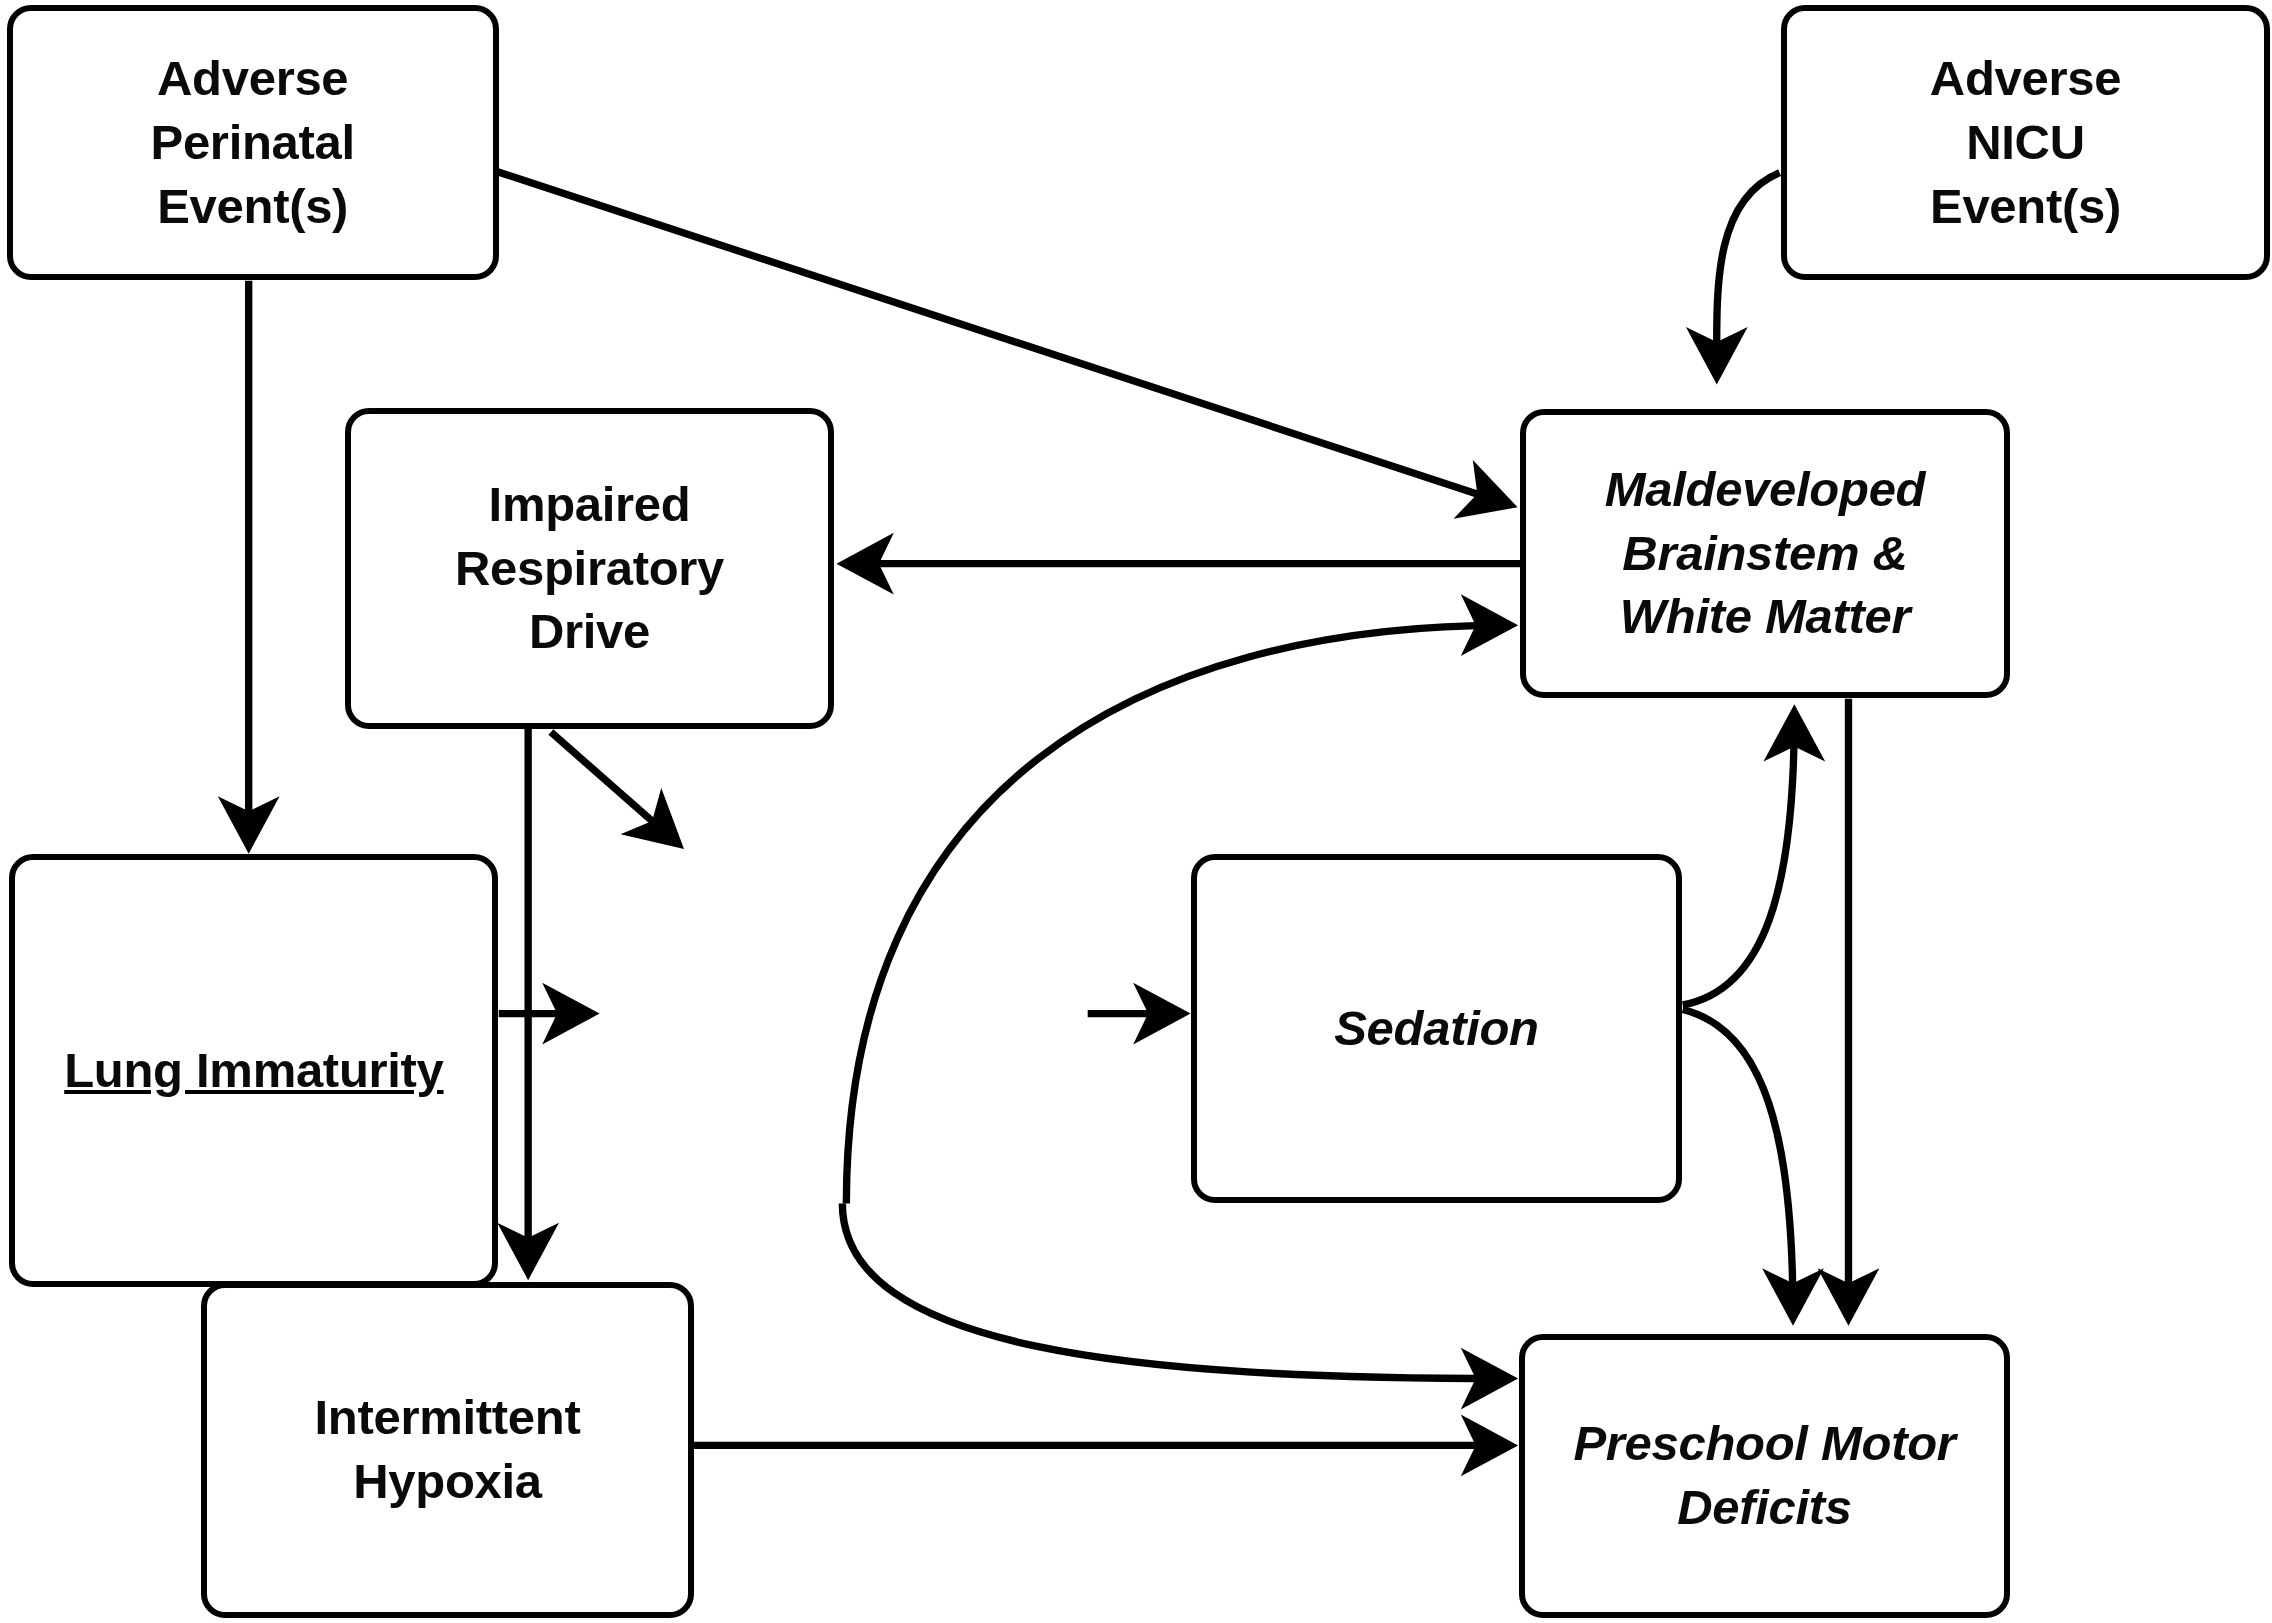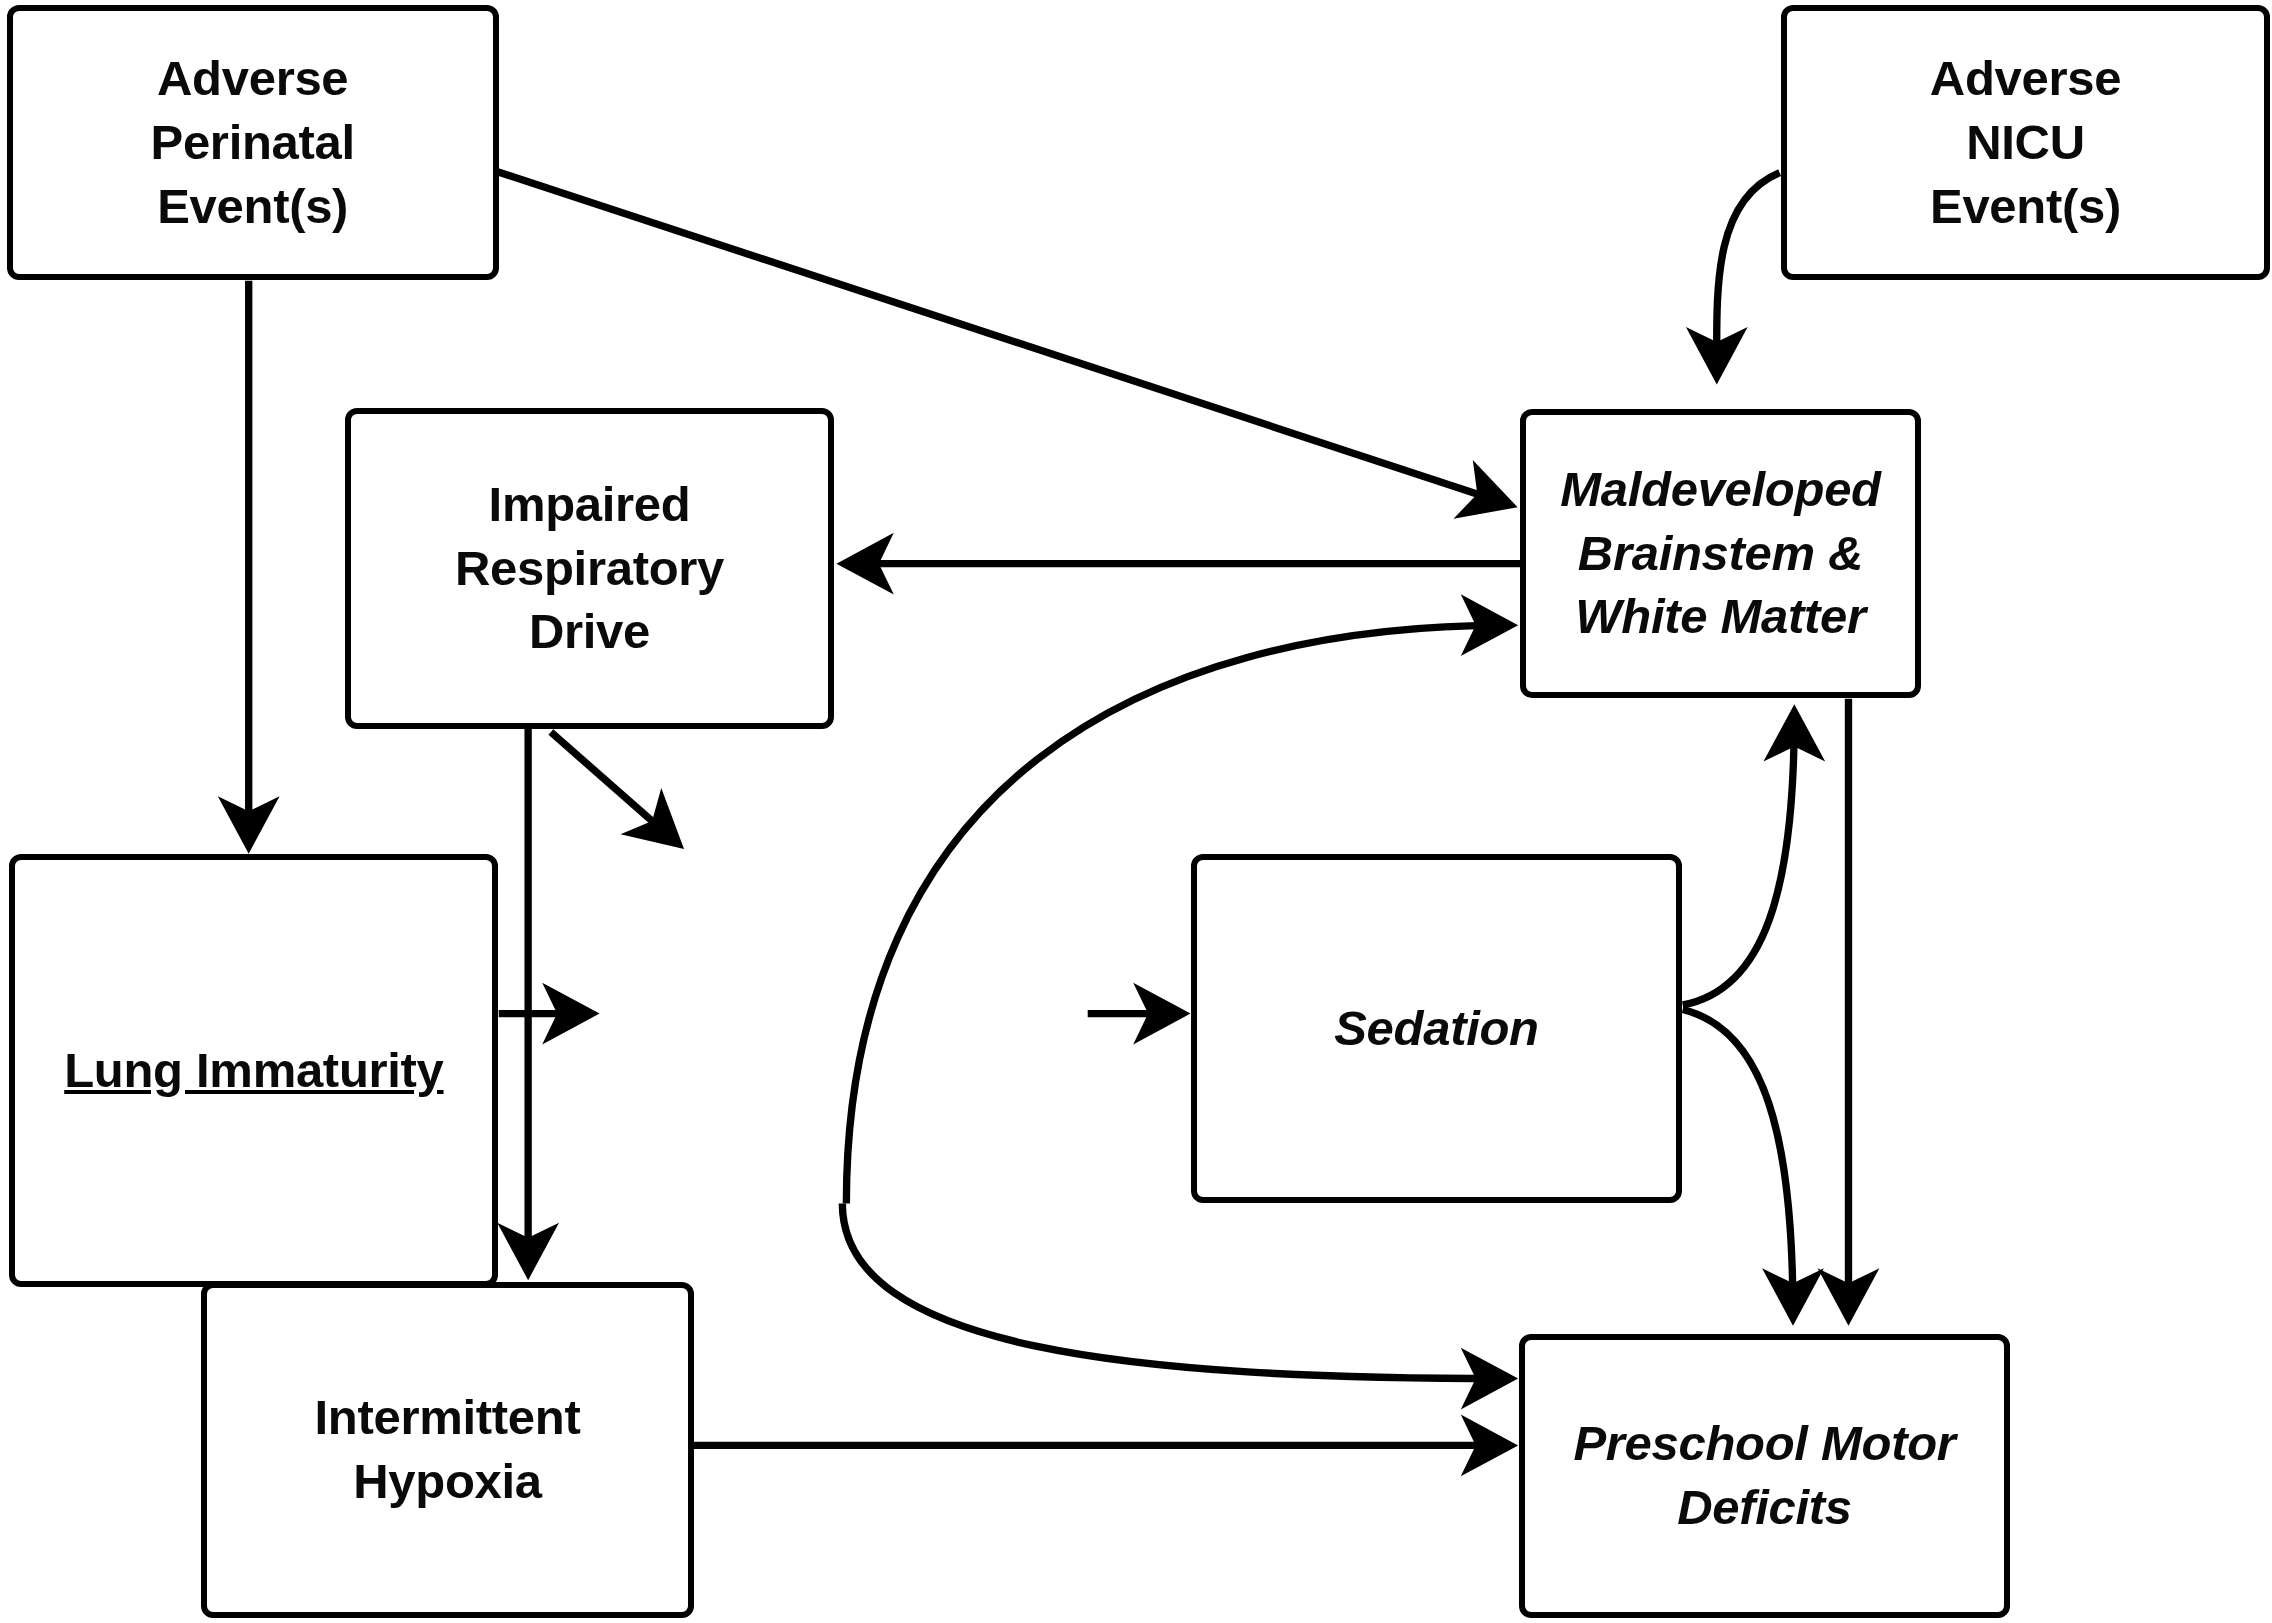--- a/index.html
+++ b/index.html
@@ -9,21 +9,21 @@
     width:2273px;height:1624px;
     background:#ffffff;
     font-family:"Liberation Sans", sans-serif;
     overflow:hidden;
   }
   #edges{position:absolute;left:0;top:0;width:2273px;height:1624px;}
   .node{
     position:absolute;
     box-sizing:border-box;
     border:6px solid #000000;
-    border-radius:12px;
+    border-radius:24px;
     background:#ffffff;
     display:flex;
     align-items:center;
     justify-content:center;
     text-align:center;
     z-index:5;
   }
   .node .label{
     font-weight:bold;
     color:#0a0a0a;
@@ -93,21 +93,21 @@
 NICU
 Event(s)</span>
   </div>
 
   <div class="node fs-lg" style="left: 345px; top: 408px; width: 489px; height: 321px;">
     <span class="label">Impaired
 Respiratory
 Drive</span>
   </div>
 
-  <div class="node fs-lg italic" style="left: 1520px; top: 409px; width: 401px; height: 289px;">
+  <div class="node fs-lg italic" style="left: 1520px; top: 409px; width: 490px; height: 289px;">
     <span class="label">Maldeveloped
 Brainstem &amp;
 White Matter</span>
   </div>
 
   <div class="node fs-lg" style="left: 9.4px; top: 854px; width: 489px; height: 433px; text-decoration: underline;">
     <span class="label">Lung Immaturity</span>
   </div>
 
 

